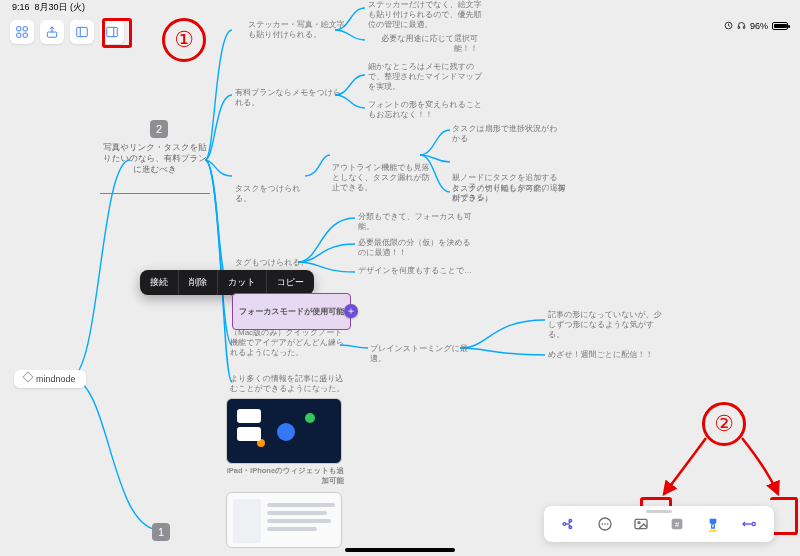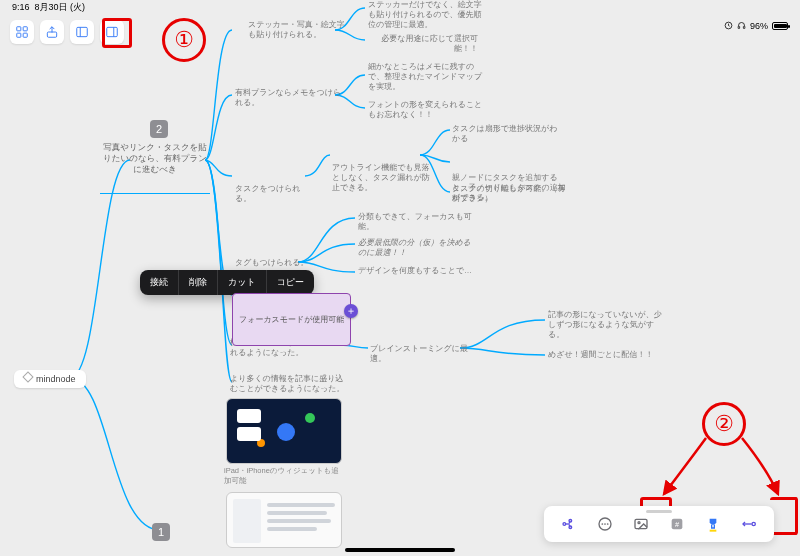--- a/index.html
+++ b/index.html
@@ -31,21 +31,21 @@
 
   
   .node { position:absolute; font-size:8px; color:#777; line-height:1.25; }
 
   
   .ctx-menu { position:absolute; background:#1c1c1e; border-radius:8px; display:flex; color:#fff; font-size:9px; overflow:hidden; box-shadow:0 4px 12px rgba(0,0,0,0.3); }
   .ctx-item { padding:6px 10px; border-right:1px solid #3a3a3c; white-space:nowrap; }
   .ctx-item:last-child { border-right:none; }
 
   
-  .selected-node { position:absolute; background:#e8d9f2; border:1.5px solid #8e44ad; border-radius:4px; padding:20px 6px; font-size:8px; color:#555;}
+  .selected-node { position:absolute; background:#e8d9f2; border:1.5px solid #8e44ad; border-radius:4px; padding:12px 6px; font-size:8px; color:#555;font-weight:bold;}
   .plus-btn { position:absolute; width:14px; height:14px; border-radius:50%; background:#6b4fd6; color:#fff; font-size:10px; display:flex; align-items:center; justify-content:center; box-shadow:0 1px 2px rgba(0,0,0,0.3);}
 
   
   .thumb { position:absolute; background:#0b1b3a; border-radius:6px; overflow:hidden; border:1px solid #ccc;}
   .thumb.light { background:#fafafa;}
   .thumb .dot { position:absolute; border-radius:50%; }
 
   
   .bottom-bar { position:absolute; bottom:14px; right:26px; height:36px; background:#fff; border-radius:8px; display:flex; align-items:center; gap:18px; padding:0 16px; box-shadow:0 2px 8px rgba(0,0,0,0.15);}
   .bottom-bar .bb-btn { width:18px; height:18px; display:flex; align-items:center; justify-content:center; color:#555;}
@@ -55,21 +55,21 @@
   
   .anno-circle { position:absolute; border:3px solid #e60000; border-radius:50%; color:#e60000; display:flex; align-items:center; justify-content:center; font-size:22px; font-weight:300; }
   .anno-box { position:absolute; border:3px solid #e60000; border-radius:3px;}
 
   
   .wires { position:absolute; top:0; left:0; width:800px; height:556px; pointer-events:none; }
   .wires path { fill:none; stroke:#00aaff; stroke-width:1.4; }
 
   .home-indicator { position:absolute; bottom:4px; left:50%; transform:translateX(-50%); width:110px; height:4px; background:#000; border-radius:2px; }
 
-  .caption { position:absolute; font-size:7.5px; color:#888; text-align:left; width:120px;}
+  .caption { position:absolute; font-size:7.5px; color:#888; text-align:right; width:120px;font-weight:bold;}
 </style>
 </head>
 <body>
 
 <svg class="wires">
 
   <path d="M70 378 C 100 378 100 160 130 160"></path>
   <path d="M70 378 C 110 378 110 530 160 530"></path>
 
   <path d="M205 160 C 215 160 215 30 232 30"></path>
@@ -168,21 +168,21 @@
 <div class="node" style="top:62px; left:368px; width:120px;">細かなところはメモに残すので、整理されたマインドマップを実現。</div>
 <div class="node" style="top:100px; left:368px; width:120px;">フォントの形を変えられることもお忘れなく！！</div>
 
 <div class="node" style="top:184px; left:235px; width:75px;">タスクをつけられる。</div>
 <div class="node" style="top:163px; left:332px; width:100px;">アウトライン機能でも見落としなく、タスク漏れが防止できる。</div>
 <div class="node" style="top:124px; left:452px; width:110px;">タスクは扇形で進捗状況がわかる</div>
 <div class="node" style="top:150px; left:452px; width:120px;margin-top:23px;">親ノードにタスクを追加すると、子ノードにもタスクの追加ができる。</div>
 <div class="node" style="top:184px; left:452px; width:120px;">タスクの切り離しが可能。（有料プラン）</div>
 
 <div class="node" style="top:212px; left:358px; width:120px;">分類もできて、フォーカスも可能。</div>
-<div class="node" style="top:238px; left:358px; width:120px;font-style:italic;">必要最低限の分（仮）を決めるのに最適！！</div>
+<div class="node" style="top:238px; left:358px; width:120px;">必要最低限の分（仮）を決めるのに最適！！</div>
 <div class="node" style="top:258px; left:235px; width:75px;">タグもつけられる。</div>
 <div class="node" style="top:266px; left:358px; width:120px;">デザインを何度もすることで…</div>
 
 <div class="node" style="top:328px; left:230px; width:115px;">（Mac版のみ）クイックノート機能でアイデアがどんどん練られるようになった。</div>
 <div class="node" style="top:344px; left:370px; width:100px;">ブレインストーミングに最適。</div>
 <div class="node" style="top:310px; left:548px; width:120px;">記事の形になっていないが、少しずつ形になるような気がする。</div>
 <div class="node" style="top:350px; left:548px; width:120px;">めざせ！週間ごとに配信！！</div>
 
 <div class="node" style="top:374px; left:230px; width:120px;">より多くの情報を記事に盛り込むことができるようになった。</div>
 

